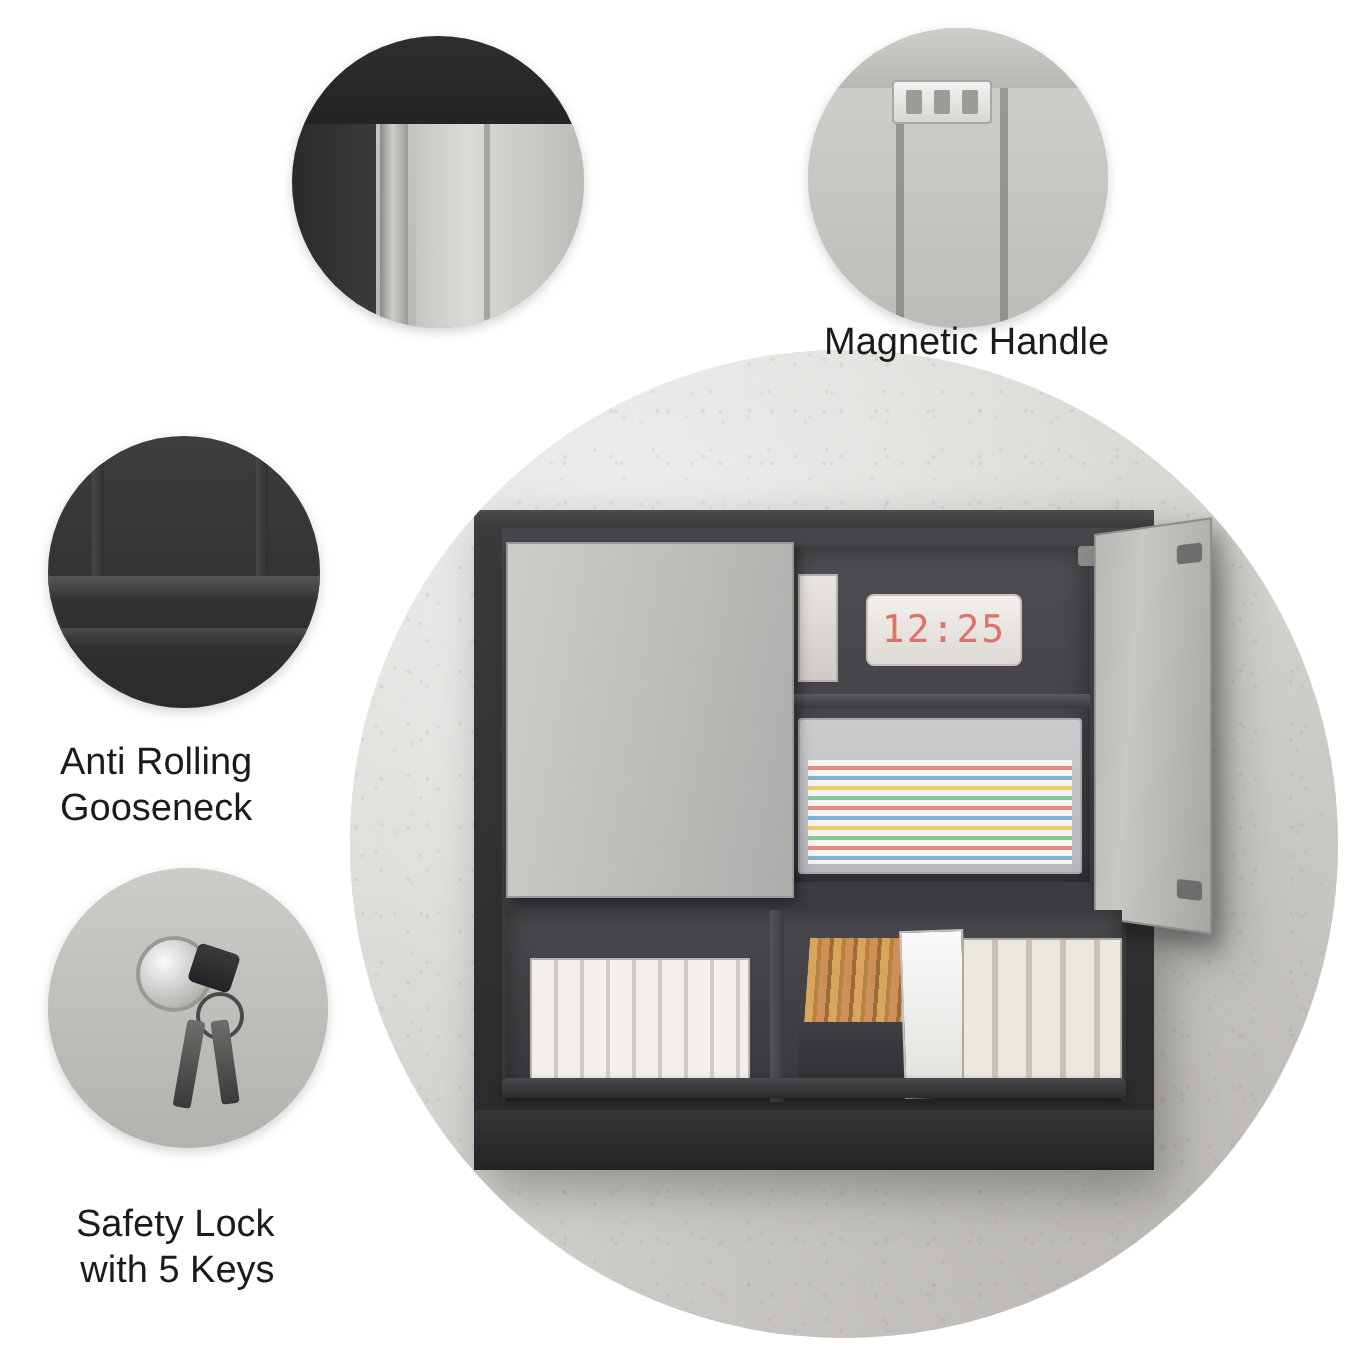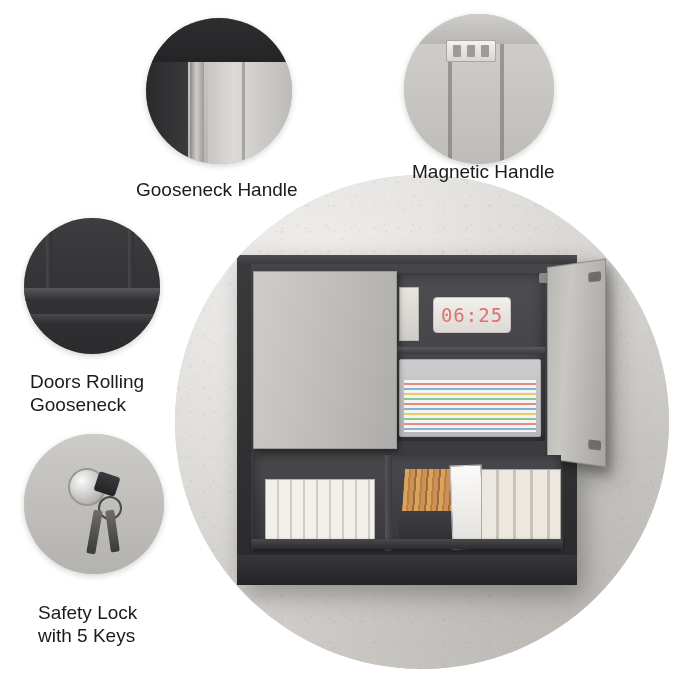--- a/index.html
+++ b/index.html
@@ -367,41 +367,41 @@
     position: absolute; left: 84px; top: 76px; width: 9px; height: 42px;
     background: linear-gradient(180deg, #6f6d6b, #3a3a3c);
     transform: rotate(-8deg);
     border-radius: 2px;
   }
 
   
   .lbl-gooseneck { left: 136px; top: 178px; }
   .lbl-magnetic  { left: 412px; top: 160px; }
   .lbl-guardrail { left: 30px;  top: 370px; }
-  .lbl-lock      { left: 38px;  top: 601px; }
+  .lbl-lock      { left: 38px;  top: 601px; text-align: right; }
 </style>
 </head>
 <body>
 
 <div class="canvas">
 
   <div class="product-circle">
     <div class="wall"></div>
 
     <div class="cabinet">
       <div class="cab-body"></div>
       <div class="cab-top"></div>
       <div class="cab-inner"></div>
 
       <div class="shelf-upper"></div>
       <div class="shelf-divider"></div>
 
       <div class="small-box"></div>
       <div class="clock">
-        <span>06:25</span>
+        <span>12:25</span>
       </div>
       <div class="tray">
         <div class="tray-papers"></div>
       </div>
 
       <div class="door-left"></div>
       <div class="door-magnet"></div>
       <div class="door-open">
         <div class="hinge h1"></div>
         <div class="hinge h2"></div>
@@ -422,21 +422,20 @@
   </div>
 
   <div class="bubble b1">
     <div class="b1-bg"></div>
     <div class="b1-panel"></div>
     <div class="b1-seam"></div>
     <div class="b1-handle"></div>
     <div class="b1-darkleft"></div>
     <div class="b1-darktop"></div>
   </div>
-  <div class="callout-label lbl-gooseneck">Gooseneck Handle</div>
 
   <div class="bubble b2">
     <div class="b2-bg"></div>
     <div class="b2-top"></div>
     <div class="b2-seam" style="left:44px;"></div>
     <div class="b2-seam" style="left:96px;"></div>
     <div class="b2-magnet">
       <i style="left:6px;"></i>
       <i style="left:20px;"></i>
       <i style="left:34px;"></i>
@@ -445,21 +444,21 @@
   <div class="callout-label lbl-magnetic">Magnetic Handle</div>
 
   <div class="bubble b3">
     <div class="b3-bg"></div>
     <div class="b3-post" style="left:22px;"></div>
     <div class="b3-post" style="left:104px;"></div>
     <div class="b3-rail"></div>
     <div class="b3-shelf"></div>
   </div>
   <div class="callout-label lbl-guardrail">
-    <div>Doors Rolling</div>
+    <div>Anti Rolling</div>
     <div>Gooseneck</div>
   </div>
 
   <div class="bubble b4">
     <div class="b4-bg"></div>
     <div class="b4-lock"></div>
     <div class="b4-key"></div>
     <div class="b4-ring"></div>
     <div class="b4-key2"></div>
     <div class="b4-key3"></div>

